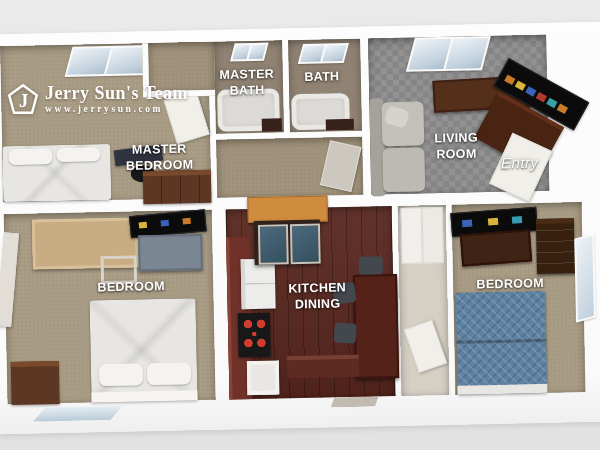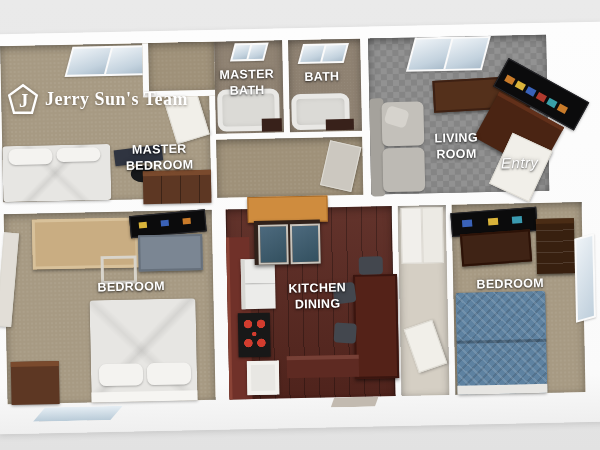--- a/index.html
+++ b/index.html
@@ -224,16 +224,17 @@
     <div class="lbl nowrap" style="left:515px;top:261px;">BEDROOM</div>
   </div>
 
   <div class="watermark">
     <svg class="wm-icon" width="30" height="30" viewBox="0 0 100 100">
       <polygon points="50,4 96,38 80,96 20,96 4,38" fill="none" stroke="#ffffff" stroke-width="8" stroke-linejoin="miter"></polygon>
       <text x="52" y="76" text-anchor="middle" font-family="Liberation Serif, serif" font-weight="bold" font-size="62" fill="#ffffff">J</text>
     </svg>
     <div class="wm-text">
       <span class="wm-brand">Jerry Sun's Team</span>
+      <span class="wm-site">www.jerrysun.com</span>
     </div>
   </div>
 
 </div>
 
 </body></html>

